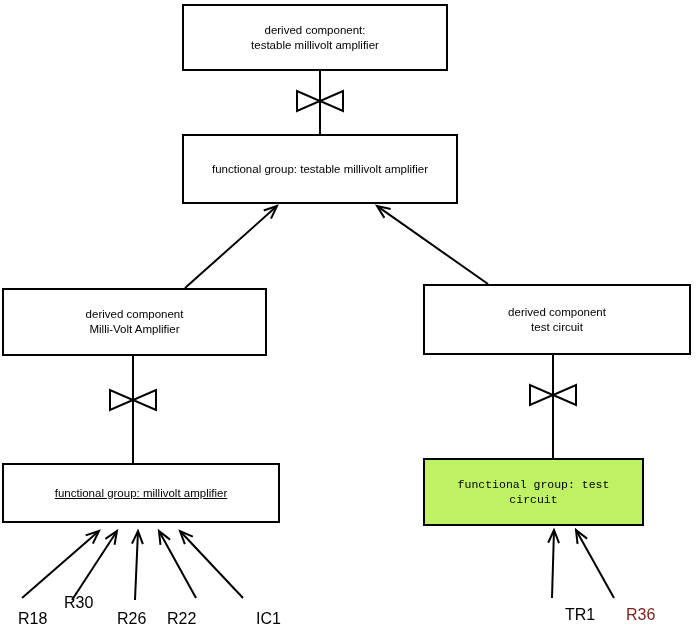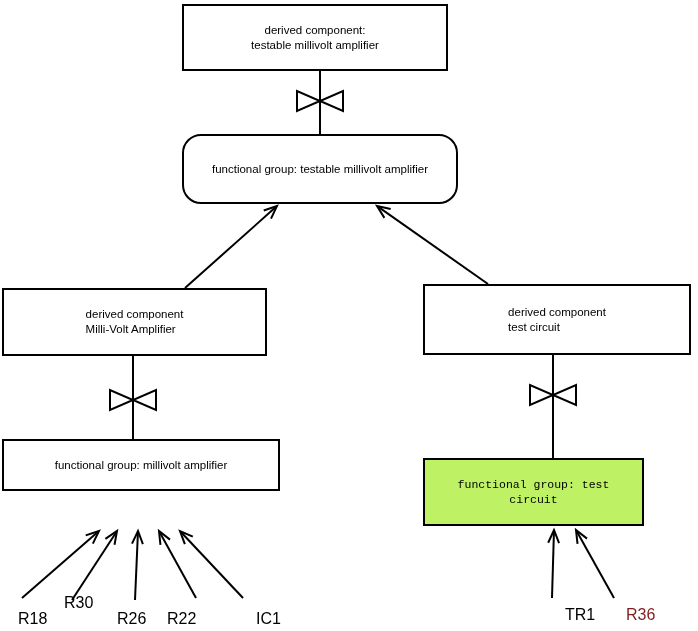--- a/index.html
+++ b/index.html
@@ -27,21 +27,21 @@
   }
   .node .label {
     font-size: 11.5px;
     line-height: 15px;
     color: #000000;
     text-align: center;
     white-space: pre-line;
     padding: 0 6px;
   }
   .node .label.left {
-    text-align: left;
+    text-align: center;
   }
   .leaf-label {
     position: absolute;
     font-size: 16px;
     line-height: 14px;
     color: #000000;
     white-space: nowrap;
     z-index: 4;
   }
   svg.edges {
@@ -115,32 +115,32 @@
           <polyline points="587.0495479966164,538.5969464968947 576,530 577.5312222918114,543.9160108613446" fill="none" stroke="#000000" stroke-width="2" stroke-linejoin="miter"></polyline>
         </g>
       </g>
   </svg>
 
   <div id="node-layer">
       <div class="node" style="left: 182px; top: 4px; width: 266px; height: 67px; border-color: rgb(0, 0, 0); background: rgb(255, 255, 255);">
         <div class="label">derived component:
 testable millivolt amplifier</div>
       </div>
-      <div class="node" style="left: 182px; top: 134px; width: 276px; height: 70px; border-color: rgb(0, 0, 0); background: rgb(255, 255, 255); border-radius: 19px;">
+      <div class="node" style="left: 182px; top: 134px; width: 276px; height: 70px; border-color: rgb(0, 0, 0); background: rgb(255, 255, 255);">
         <div class="label">functional group: testable millivolt amplifier</div>
       </div>
       <div class="node" style="left: 2px; top: 288px; width: 265px; height: 68px; border-color: rgb(0, 0, 0); background: rgb(255, 255, 255);">
         <div class="label left">derived component
 Milli-Volt Amplifier</div>
       </div>
       <div class="node" style="left: 423px; top: 284px; width: 268px; height: 71px; border-color: rgb(0, 0, 0); background: rgb(255, 255, 255);">
         <div class="label left">derived component
 test circuit</div>
       </div>
-      <div class="node" style="left: 2px; top: 439px; width: 278px; height: 52px; border-color: rgb(0, 0, 0); background: rgb(255, 255, 255);">
+      <div class="node" style="left: 2px; top: 463px; width: 278px; height: 60px; border-color: rgb(0, 0, 0); background: rgb(255, 255, 255); text-decoration: underline;">
         <div class="label">functional group: millivolt amplifier</div>
       </div>
       <div class="node" style="left: 423px; top: 458px; width: 221px; height: 68px; border-color: rgb(0, 0, 0); background: #bef264; font-family: Liberation Mono, monospace;">
         <div class="label">functional group: test circuit</div>
       </div>
     </div>
   <div id="leaf-layer">
       <div class="leaf-label" style="left: 18px; top: 612px; color: rgb(0, 0, 0);">R18</div>
       <div class="leaf-label" style="left: 64px; top: 596px; color: rgb(0, 0, 0);">R30</div>
       <div class="leaf-label" style="left: 117px; top: 612px; color: rgb(0, 0, 0);">R26</div>

